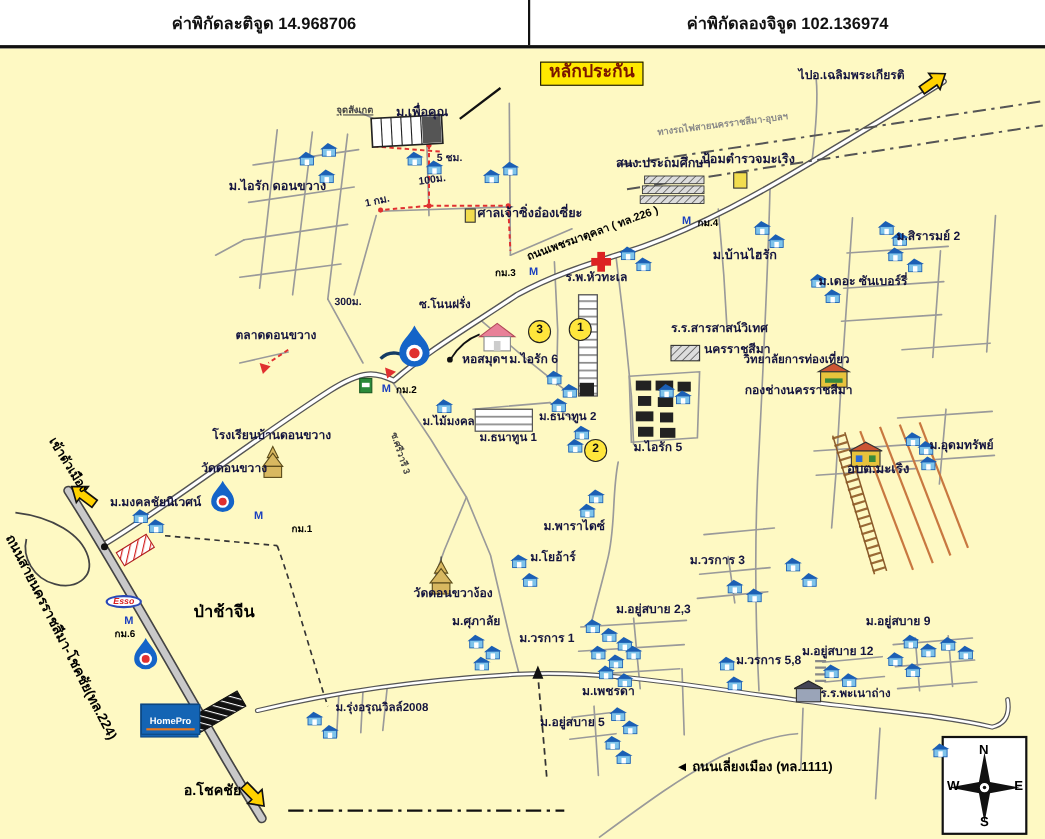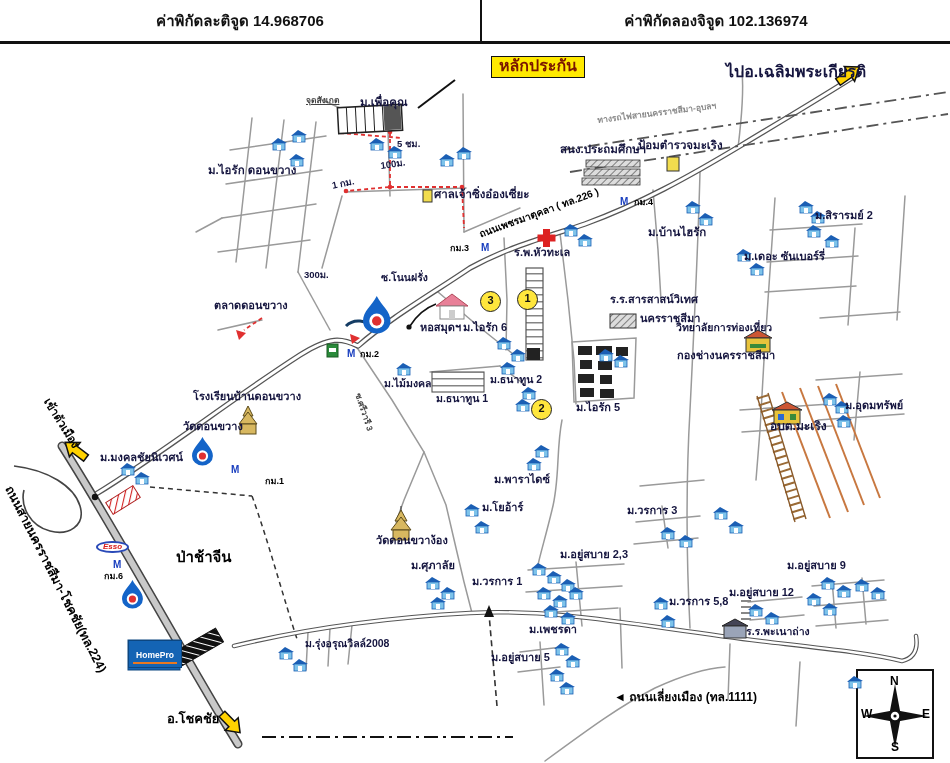--- a/index.html
+++ b/index.html
@@ -1,16 +1,16 @@
 <!DOCTYPE html>
 <html><head>
 <meta charset="utf-8">
 <style>
   html,body{margin:0;padding:0;background:#e8e8e8;}
-  #stage{position:relative;width:950px;height:763px;background:#ffffff;overflow:hidden;
+  #stage{position:relative;width:950px;height:763px;background:#fef9c3;overflow:hidden;
          font-family:"Liberation Sans",sans-serif;}
   
   #hdr{position:absolute;left:0;top:0;width:950px;height:41px;background:#fff;
        border-bottom:3px solid #111;}
   #hdr .cell{position:absolute;top:0;height:41px;display:flex;align-items:center;justify-content:center;
        font-size:15px;font-weight:600;color:#111;}
   #hdr .c1{left:0;width:480px;}
   #hdr .c2{left:482px;width:468px;}
   #hdr .div{position:absolute;left:480px;top:0;width:2px;height:41px;background:#111;}
   
@@ -401,21 +401,21 @@
   <div id="labels-layer">
       <div class="lbl tag" style="left: 459px; top: 56px;">หลักประกัน</div>
       <div class="lbl" style="left: 360px; top: 96px; font-size: 11.5px;">ม.เพื่อคุณ</div>
       <div class="lbl" style="left: 306px; top: 96px; font-size: 8.5px; color: rgb(68, 68, 68); text-decoration: underline;">จุดสังเกต</div>
       <div class="lbl" style="left: 397px; top: 139px; font-size: 9.5px;">5 ชม.</div>
       <div class="lbl" style="left: 380px; top: 161px; font-size: 9.5px; transform: rotate(-8deg); transform-origin: left top;">100ม.</div>
       <div class="lbl" style="left: 331px; top: 181px; font-size: 9.5px; transform: rotate(-12deg); transform-origin: left top;">1 กม.</div>
       <div class="lbl" style="left: 304px; top: 270px; font-size: 9.5px;">300ม.</div>
       <div class="lbl" style="left: 208px; top: 164px; font-size: 11.5px;">ม.ไอรัก ดอนขวาง</div>
       <div class="lbl" style="left: 434px; top: 188px; font-size: 11.5px;">ศาลเจ้าซิ่งอ๋องเซี่ยะ</div>
-      <div class="lbl" style="left: 726px; top: 64px; font-size: 16px; text-align: right;">ไปอ.เฉลิมพระเกียรติ</div>
+      <div class="lbl" style="left: 726px; top: 64px; font-size: 11px; text-align: right;">ไปอ.เฉลิมพระเกียรติ</div>
       <div class="lbl" style="left: 597px; top: 116px; font-size: 8.5px; color: rgb(136, 136, 136); transform: rotate(-7deg); transform-origin: left top;">ทางรถไฟสายนครราชสีมา-อุบลฯ</div>
       <div class="lbl" style="left: 560px; top: 143px; font-size: 11.5px;">สนง.ประถมศึกษา</div>
       <div class="lbl" style="left: 638px; top: 139px; font-size: 11.5px;">ป้อมตำรวจมะเริง</div>
       <div class="lbl road" style="left: 478px; top: 230px; font-size: 10px; transform: rotate(-20deg); transform-origin: left top;">ถนนเพชรมาตุคลา ( ทล.226 )</div>
       <div class="lbl" style="left: 620px; top: 197px; font-size: 10px; color: rgb(26, 63, 191);">M</div>
       <div class="lbl road" style="left: 634px; top: 198px; font-size: 9px;">กม.4</div>
       <div class="lbl road" style="left: 450px; top: 244px; font-size: 9px;">กม.3</div>
       <div class="lbl" style="left: 481px; top: 243px; font-size: 10px; color: rgb(26, 63, 191);">M</div>
       <div class="lbl" style="left: 347px; top: 349px; font-size: 10px; color: rgb(26, 63, 191);">M</div>
       <div class="lbl road" style="left: 360px; top: 350px; font-size: 9px;">กม.2</div>

